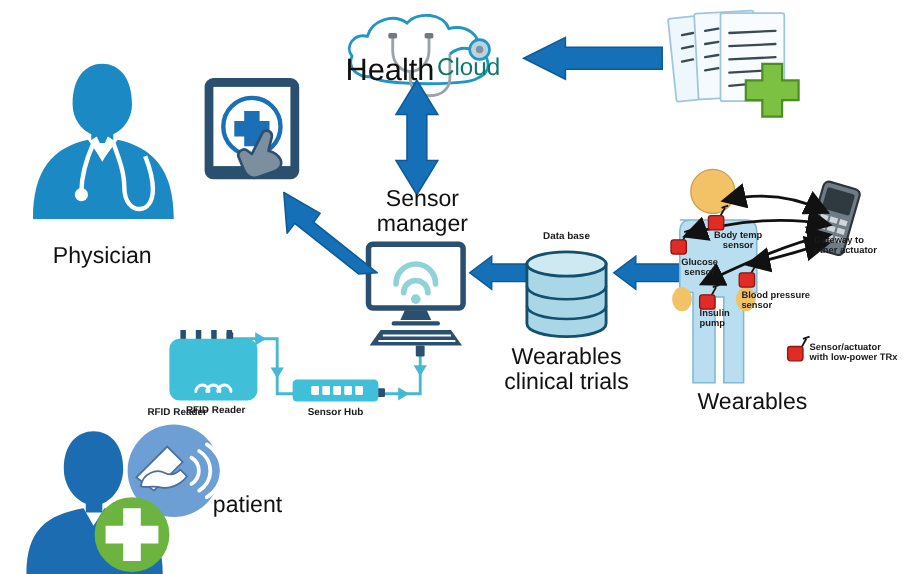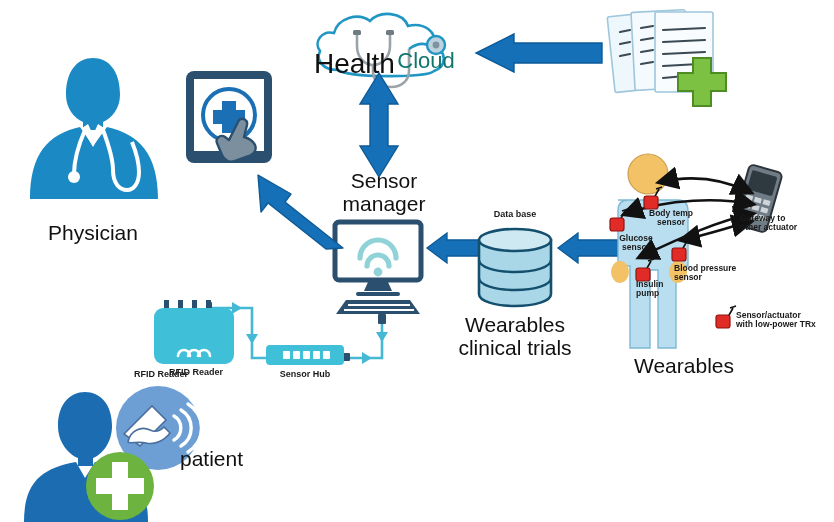--- a/index.html
+++ b/index.html
@@ -296,14 +296,14 @@
         <path d="M16 -12 a14 14 0 0 1 0 24"></path>
         <path d="M23 -18 a21 21 0 0 1 0 36"></path>
         <path d="M30 -24 a28 28 0 0 1 0 48"></path>
       </g>
     </g>
 
     <circle cx="112" cy="108" r="34" fill="#6cb33f"></circle>
     <path d="M104 84 h16 v16 h16 v16 h-16 v16 h-16 v-16 h-16 v-16 h16 z" fill="#ffffff"></path>
   </svg>
   <div class="lbl small" style="left:105px;top:-8px;width:96px;">RFID Reader</div>
-  <div class="lbl big" style="left:172px;top:70px;width:90px;text-align:left;">patient</div>
+  <div class="lbl big" style="left:172px;top:70px;width:90px;text-align:center;">patient</div>
 </div>
 
 </body></html>

